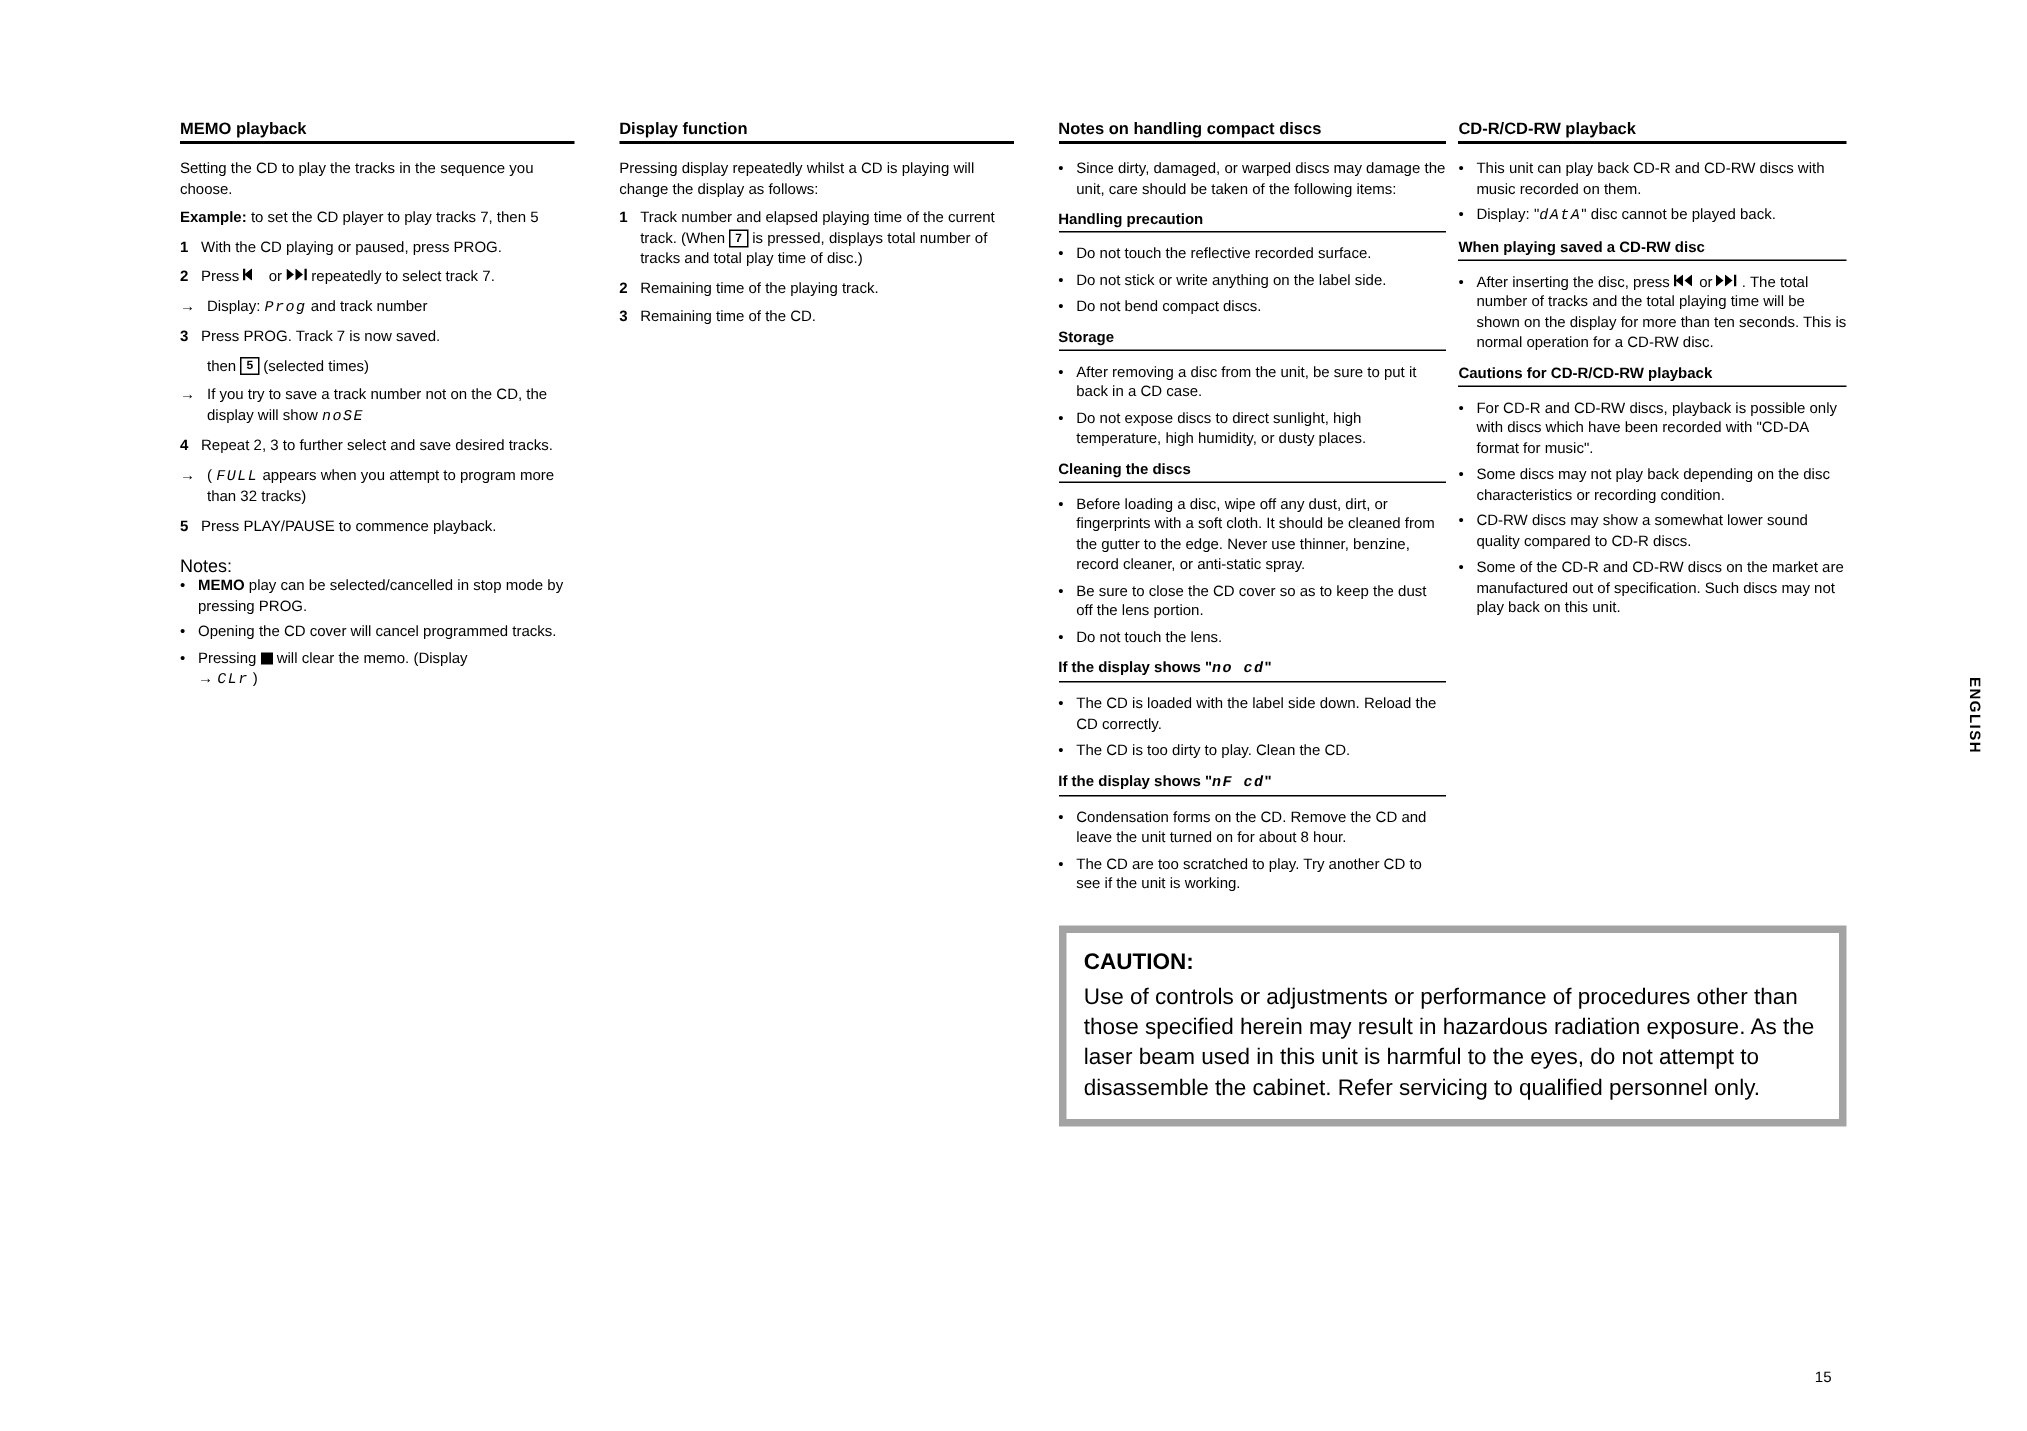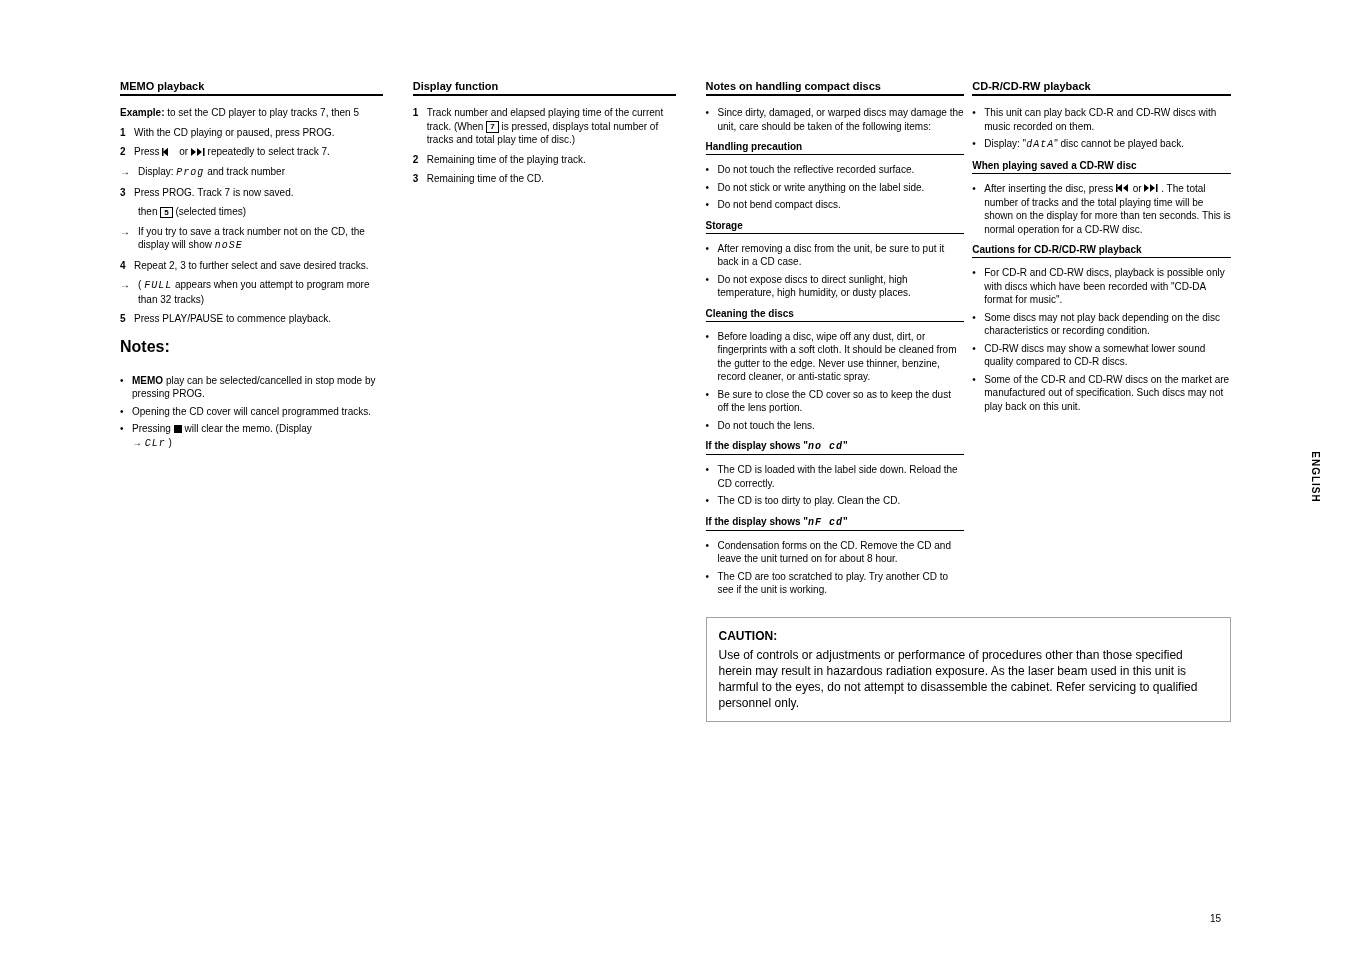--- a/index.html
+++ b/index.html
@@ -59,24 +59,24 @@
     gap: 4px;
     font-size: 10px;
     line-height: 1.35;
     margin-left: 0;
     margin-bottom: 6px;
   }
   .arrow {
     min-width: 14px;
   }
   .note-hdr {
-    font-weight: bold;
+    font-weight: normal;
     margin-top: 6px;
-    margin-bottom: 18px;
-    font-size: 16px;
+    margin-bottom: 0;
+    font-size: 12px;
   }
   .bullet-row {
     display: flex;
     gap: 4px;
     font-size: 10px;
     line-height: 1.35;
     margin-bottom: 4px;
   }
   .bullet-dot { min-width: 8px; }
   .icon-prev, .icon-next {
@@ -100,24 +100,24 @@
     background: #000;
     vertical-align: middle;
   }
   .lcd {
     font-family: "Courier New", monospace;
     font-style: italic;
     letter-spacing: 1px;
     font-size: 10px;
   }
   .caution-box {
-    border: 1px solid #a3a3a3;
+    border: 5px solid #a3a3a3;
     padding: 10px 12px;
     margin-top: 16px;
-    font-size: 12px;
+    font-size: 15px;
     line-height: 1.35;
   }
   .caution-hdr {
     font-weight: bold;
     margin-bottom: 3px;
   }
   .page-num {
     position: absolute;
     bottom: 30px;
     right: 130px;
@@ -143,20 +143,21 @@
   }
   .flex-text { display: inline; }
 </style>
 </head>
 <body>
 
 <div class="columns">
 
   <div class="col">
     <div class="sect-title">MEMO playback</div>
+    <div class="p">Setting the CD to play the tracks in the sequence you choose.</div>
     <div class="p">
       <b>Example:</b>
       <span>to set the CD player to play tracks 7, then 5</span>
     </div>
 
     <div class="step-row">
       <span class="step-num">1</span>
       <span>With the CD playing or paused, press PROG.</span>
     </div>
 
@@ -244,20 +245,21 @@
         <span class="stop-sq"></span>
         <span> will clear the memo. (Display </span><br>
         → <span class="lcd">CLr</span>
         <span>)</span>
       </span>
     </div>
   </div>
 
   <div class="col">
     <div class="sect-title">Display function</div>
+    <div class="p">Pressing display repeatedly whilst a CD is playing will change the display as follows:</div>
 
     <div class="step-row">
       <span class="step-num">1</span>
       <span>
         <span>Track number and elapsed playing time of the current track. (When </span>
         <span class="key-box">7</span>
         <span> is pressed, displays total number of tracks and total play time of disc.)</span>
       </span>
     </div>
     <div class="step-row">

